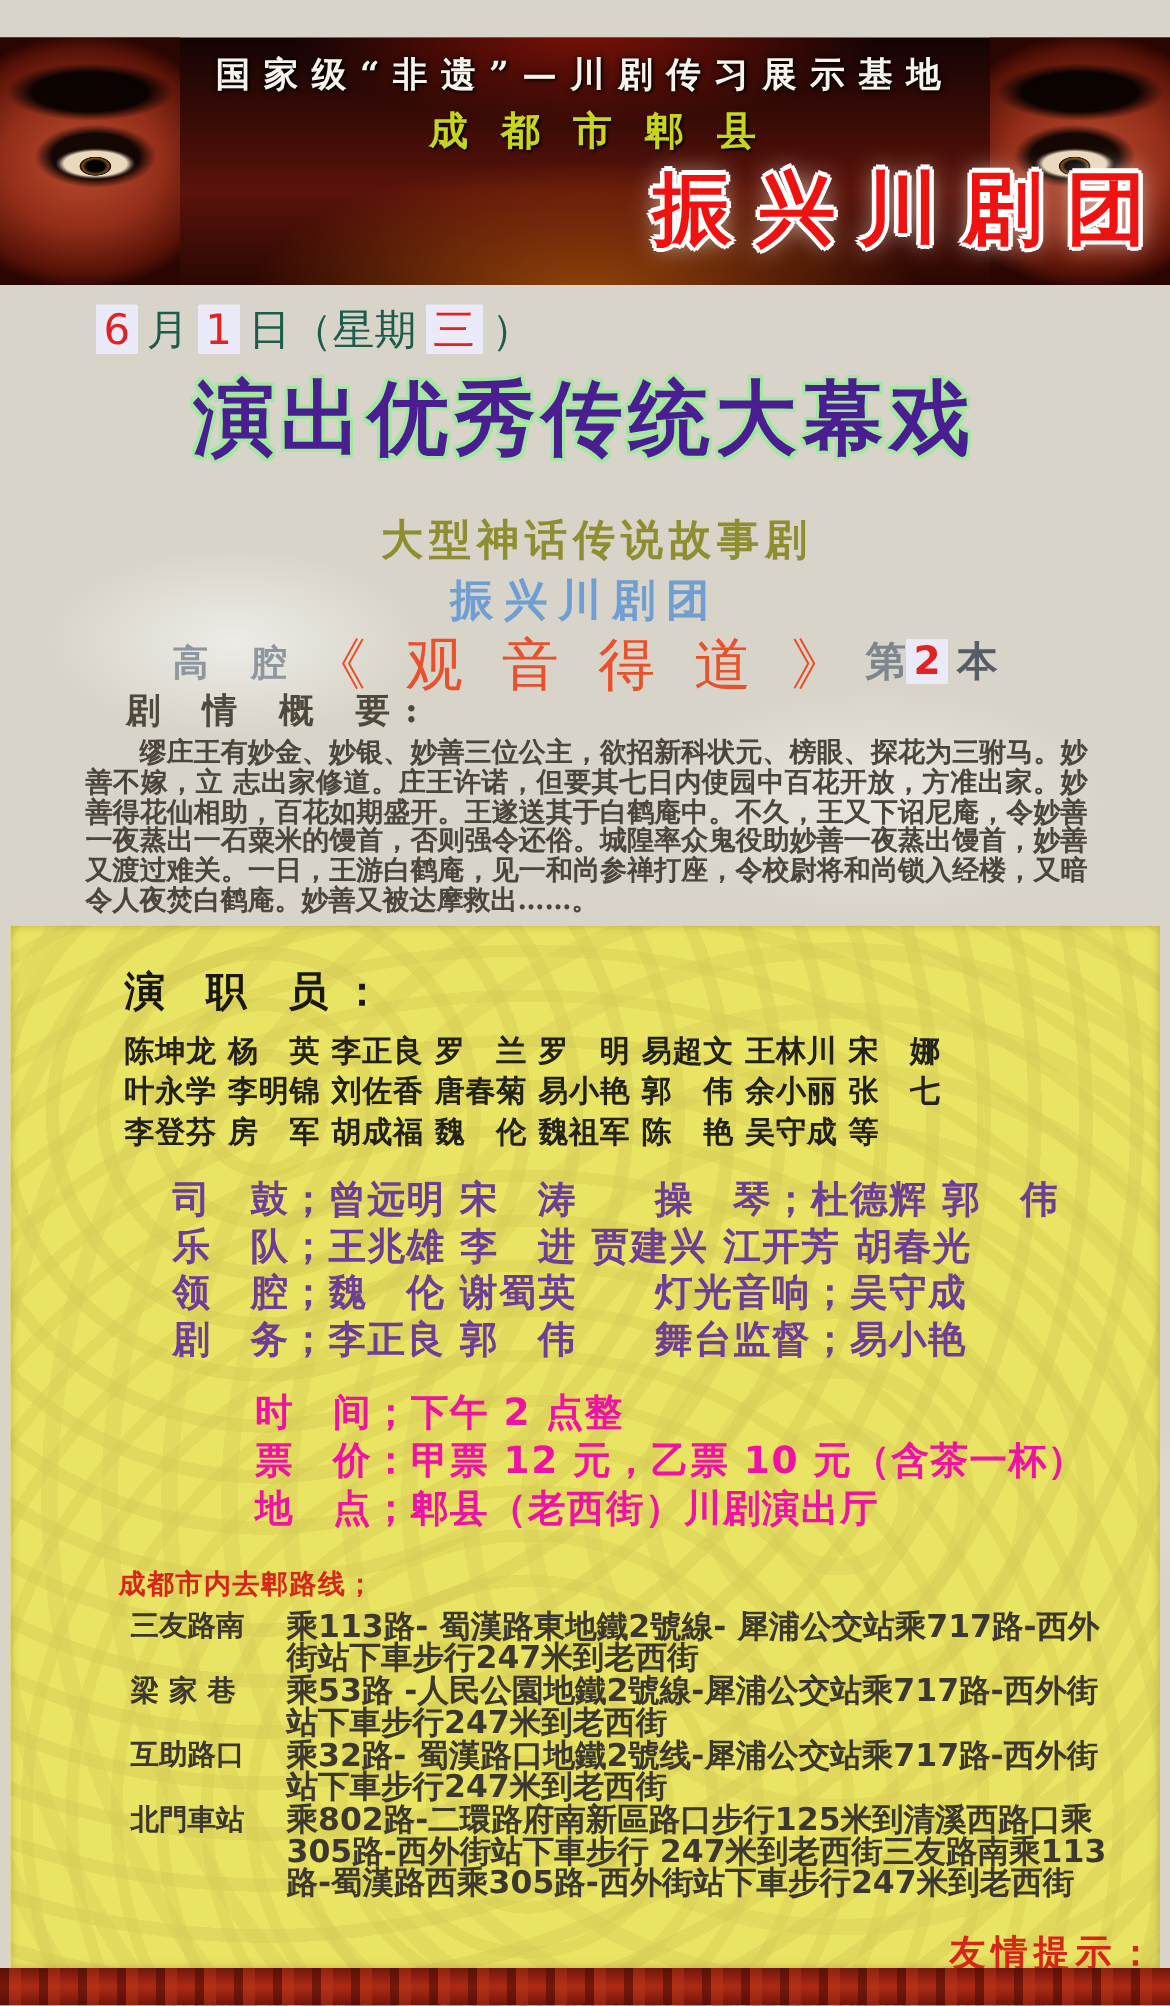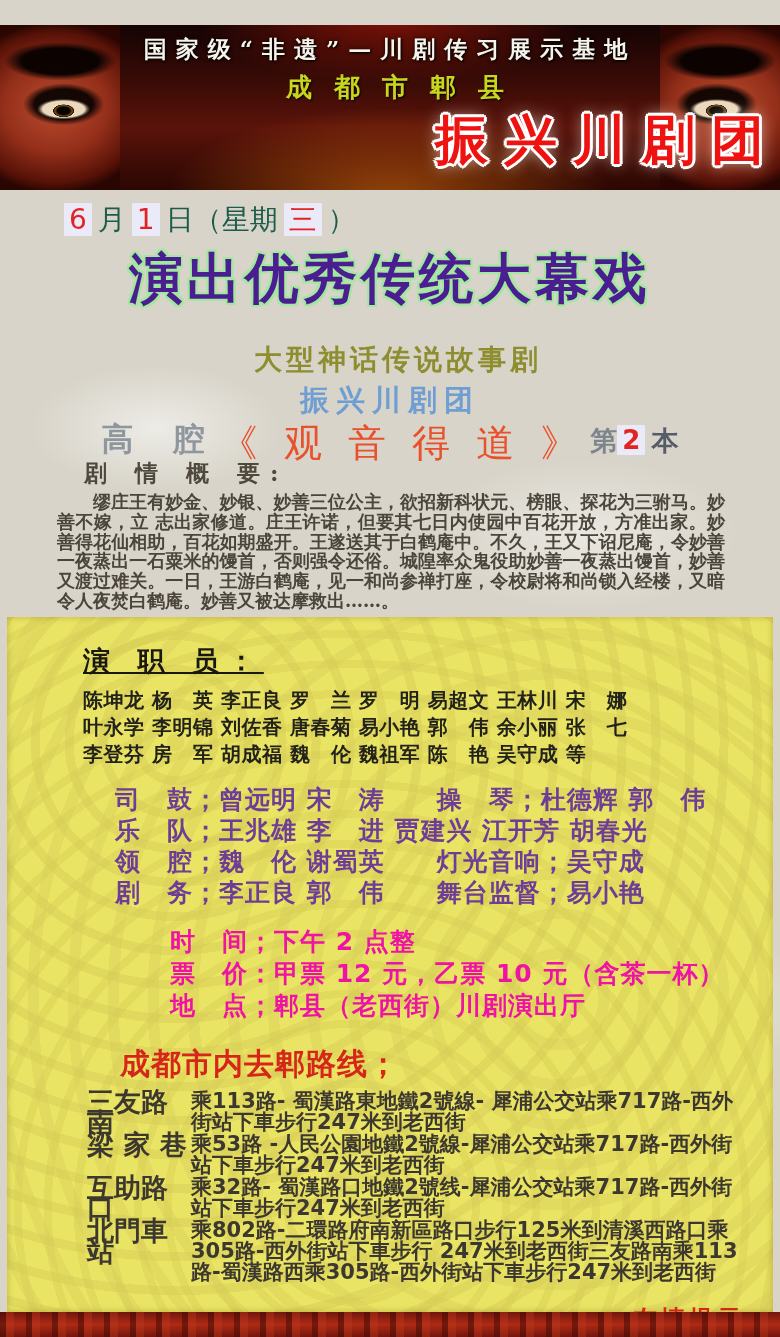--- a/index.html
+++ b/index.html
@@ -70,21 +70,21 @@
   .genre{
     position:absolute;left:16px;right:0;top:341px;text-align:center;
     font-family:"DejaVu Serif","Liberation Serif",serif;
     font-size:28px;font-weight:bold;letter-spacing:4px;color:#8e8e30;
   }
   .series{
     position:absolute;left:0;right:0;top:381px;text-align:center;
     font-size:29px;font-weight:bold;letter-spacing:7px;color:#6f9ed2;
   }
   .play-line{position:absolute;left:0;right:0;top:418px;text-align:center;}
-  .play-style{font-size:32px;font-weight:bold;letter-spacing:10px;color:#8e969e;vertical-align:6px;font-family:Liberation Mono, monospace;}
+  .play-style{font-size:24px;font-weight:bold;letter-spacing:10px;color:#8e969e;vertical-align:6px;}
   .play-title{font-size:38px;font-weight:normal;letter-spacing:7px;color:#e8512b;}
   .play-part{font-size:27px;font-weight:bold;color:#7d858d;vertical-align:6px;}
   .play-part .date-num{font-size:26px;vertical-align:1px;}
   .play-part .part-suffix{color:#565d66;margin-left:6px;}
 
   
   .syn-heading{
     position:absolute;left:84px;top:458px;
     font-family:"DejaVu Serif","Liberation Serif",serif;
     font-size:23px;font-weight:bold;letter-spacing:10px;color:#4f483d;
@@ -99,29 +99,29 @@
   
   .golden{
     position:absolute;left:7px;right:7px;top:617px;bottom:25px;
     background-color:#e9e463;
     background-image:
       repeating-radial-gradient(circle at 22% 18%, rgba(212,203,85,.45) 0 9px, transparent 9px 34px),
       repeating-radial-gradient(circle at 72% 55%, rgba(214,205,88,.4) 0 11px, transparent 11px 40px),
       repeating-radial-gradient(circle at 45% 85%, rgba(210,200,82,.35) 0 8px, transparent 8px 30px);
     box-shadow:inset 0 0 6px rgba(140,110,30,.45);
   }
-  .cast-heading{margin:26px 0 8px 76px;font-size:27px;font-weight:bold;letter-spacing:9px;color:#19180f;text-decoration:underline;}
+  .cast-heading{margin:26px 0 8px 76px;font-size:27px;font-weight:bold;letter-spacing:9px;color:#19180f;}
   .cast-row{margin:0 40px 0 76px;font-size:20px;font-weight:bold;letter-spacing:.5px;color:#22211a;line-height:27px;}
   .crew-block{margin-top:16px;}
   .crew-row{margin:0 30px 0 108px;font-size:25px;font-weight:bold;color:#6e3d96;line-height:31px;letter-spacing:1px;}
   .info-block{margin-top:18px;}
   .info-row{margin:0 30px 0 163px;font-size:25px;font-weight:bold;color:#ee13a5;line-height:32px;letter-spacing:1px;}
-  .routes-heading{margin:22px 0 6px 113px;font-size:30px;font-weight:bold;color:#d6261a;letter-spacing:1px;}
+  .routes-heading{margin:22px 0 6px 72px;font-size:18px;font-weight:bold;color:#d6261a;letter-spacing:1px;}
   .route-row{display:flex;margin:0 28px 1px 80px;color:#3d382f;font-weight:bold;}
-  .route-station{flex:0 0 104px;font-size:27px;line-height:21px;padding-top:0;}
+  .route-station{flex:0 0 104px;font-size:19px;line-height:21px;padding-top:0;}
   .route-desc{flex:1;font-size:21px;line-height:21px;}
   .tips-heading{margin:20px 0 4px 72px;font-size:24px;font-weight:bold;color:#d6261a;letter-spacing:4px;text-align:right;}
   .tips-body{margin:2px 48px 0 52px;font-size:23px;line-height:30px;font-weight:bold;color:#7c2e95;text-indent:2em;}
 
   
   .bottom-band{
     position:absolute;left:0;right:0;bottom:0;height:25px;
     background-color:#a82413;
     background-image:
       repeating-linear-gradient(90deg, rgba(70,10,5,.55) 0 6px, rgba(196,60,30,.35) 6px 14px, transparent 14px 26px),

